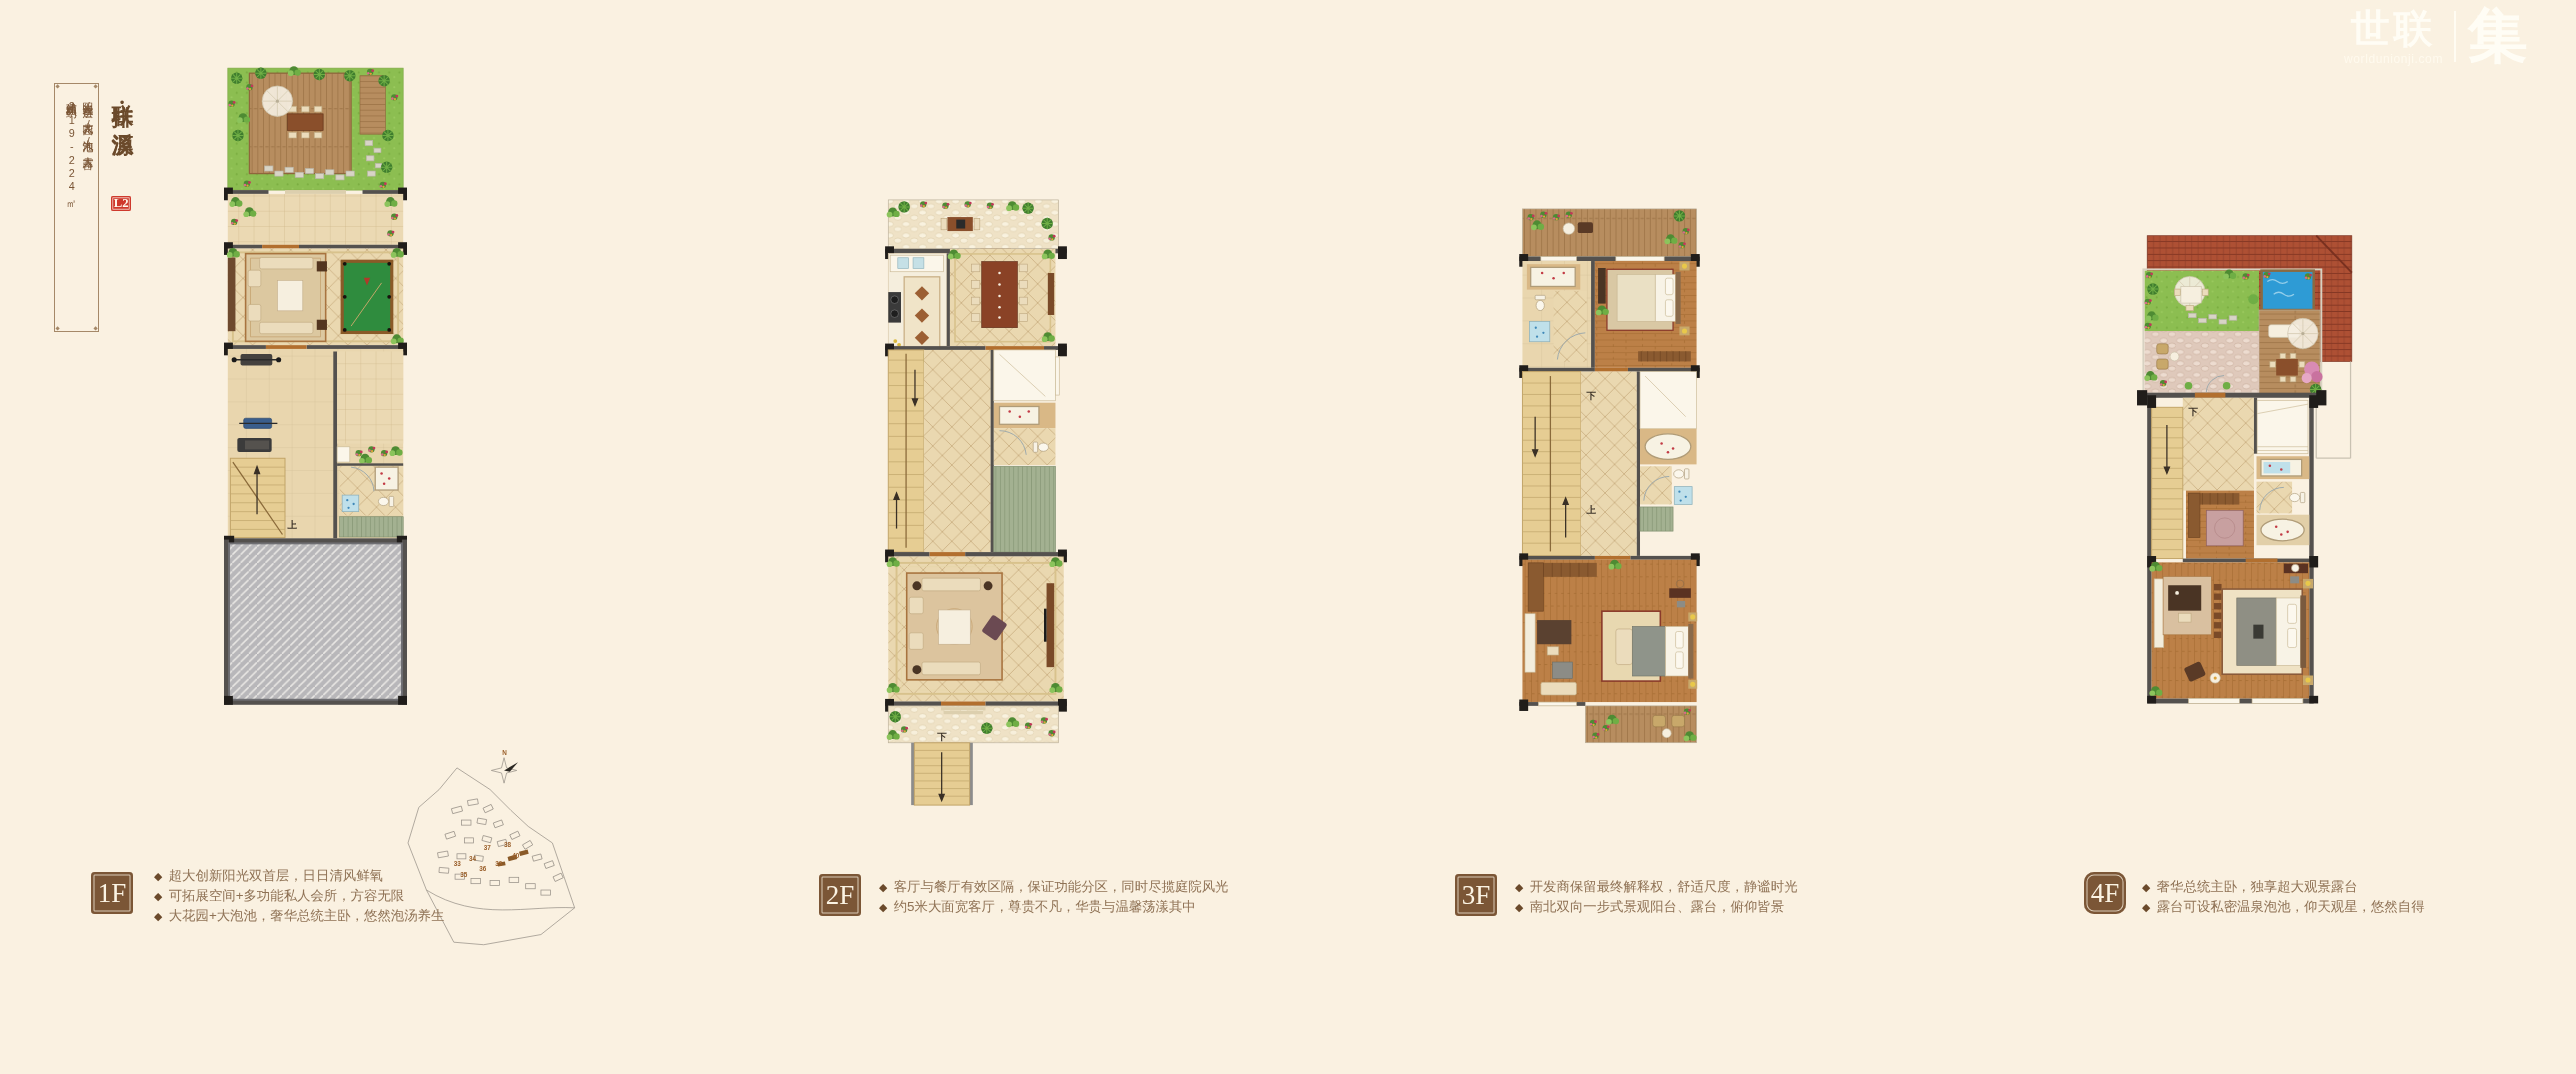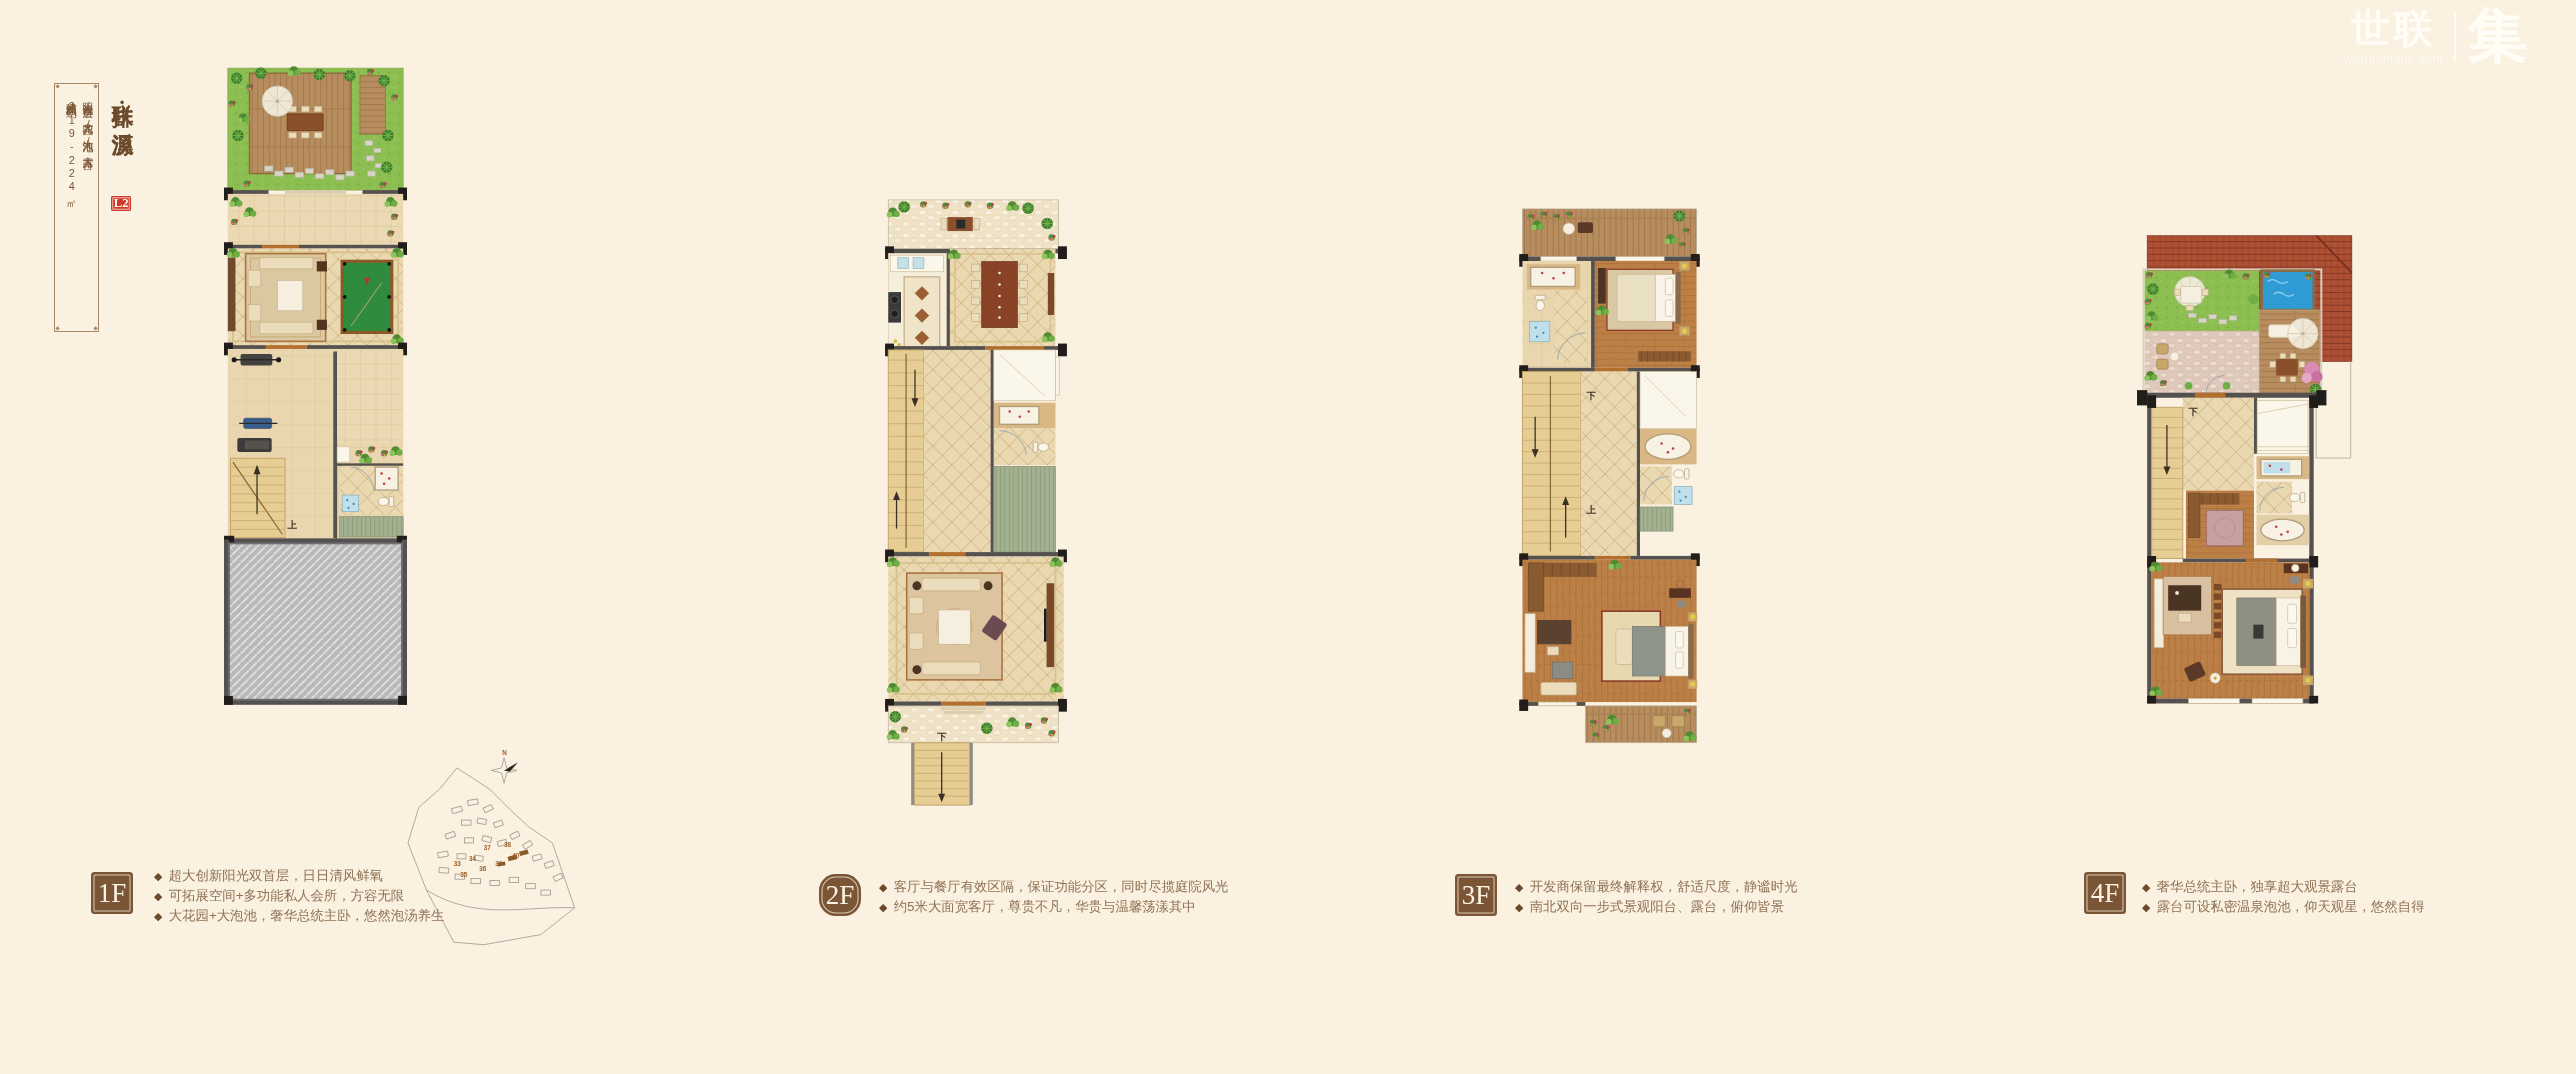--- a/index.html
+++ b/index.html
@@ -852,21 +852,21 @@
     <div class="line">
         <span class="dm">◆</span>
         <span>可拓展空间+多功能私人会所，方容无限</span>
       </div>
     <div class="line">
         <span class="dm">◆</span>
         <span>大花园+大泡池，奢华总统主卧，悠然泡汤养生</span>
       </div>
   </div>
 
-  <div class="fbadge" style="left:819px;top:874px;border-radius:17px;">2F</div>
+  <div class="fbadge" style="left:819px;top:874px;">2F</div>
   <div class="bullets" style="left:879px;top:877px;">
     <div class="line">
         <span class="dm">◆</span>
         <span>客厅与餐厅有效区隔，保证功能分区，同时尽揽庭院风光</span>
       </div>
     <div class="line">
         <span class="dm">◆</span>
         <span>约5米大面宽客厅，尊贵不凡，华贵与温馨荡漾其中</span>
       </div>
   </div>
@@ -876,21 +876,21 @@
     <div class="line">
         <span class="dm">◆</span>
         <span>开发商保留最终解释权，舒适尺度，静谧时光</span>
       </div>
     <div class="line">
         <span class="dm">◆</span>
         <span>南北双向一步式景观阳台、露台，俯仰皆景</span>
       </div>
   </div>
 
-  <div class="fbadge" style="left:2084px;top:872px;">4F</div>
+  <div class="fbadge" style="left:2084px;top:872px;border-radius:10px;">4F</div>
   <div class="bullets" style="left:2142px;top:877px;">
     <div class="line">
         <span class="dm">◆</span>
         <span>奢华总统主卧，独享超大观景露台</span>
       </div>
     <div class="line">
         <span class="dm">◆</span>
         <span>露台可设私密温泉泡池，仰天观星，悠然自得</span>
       </div>
   </div>

